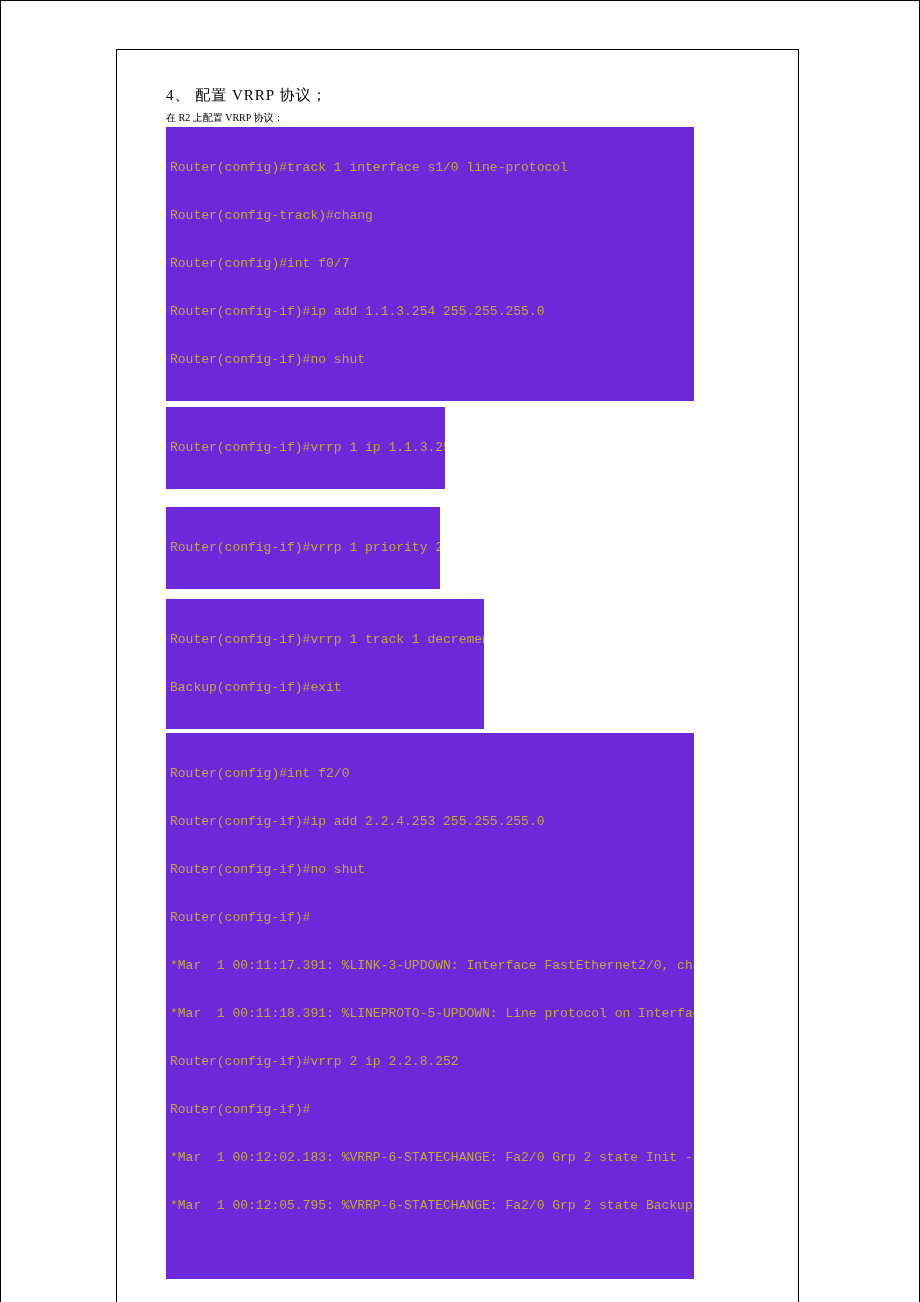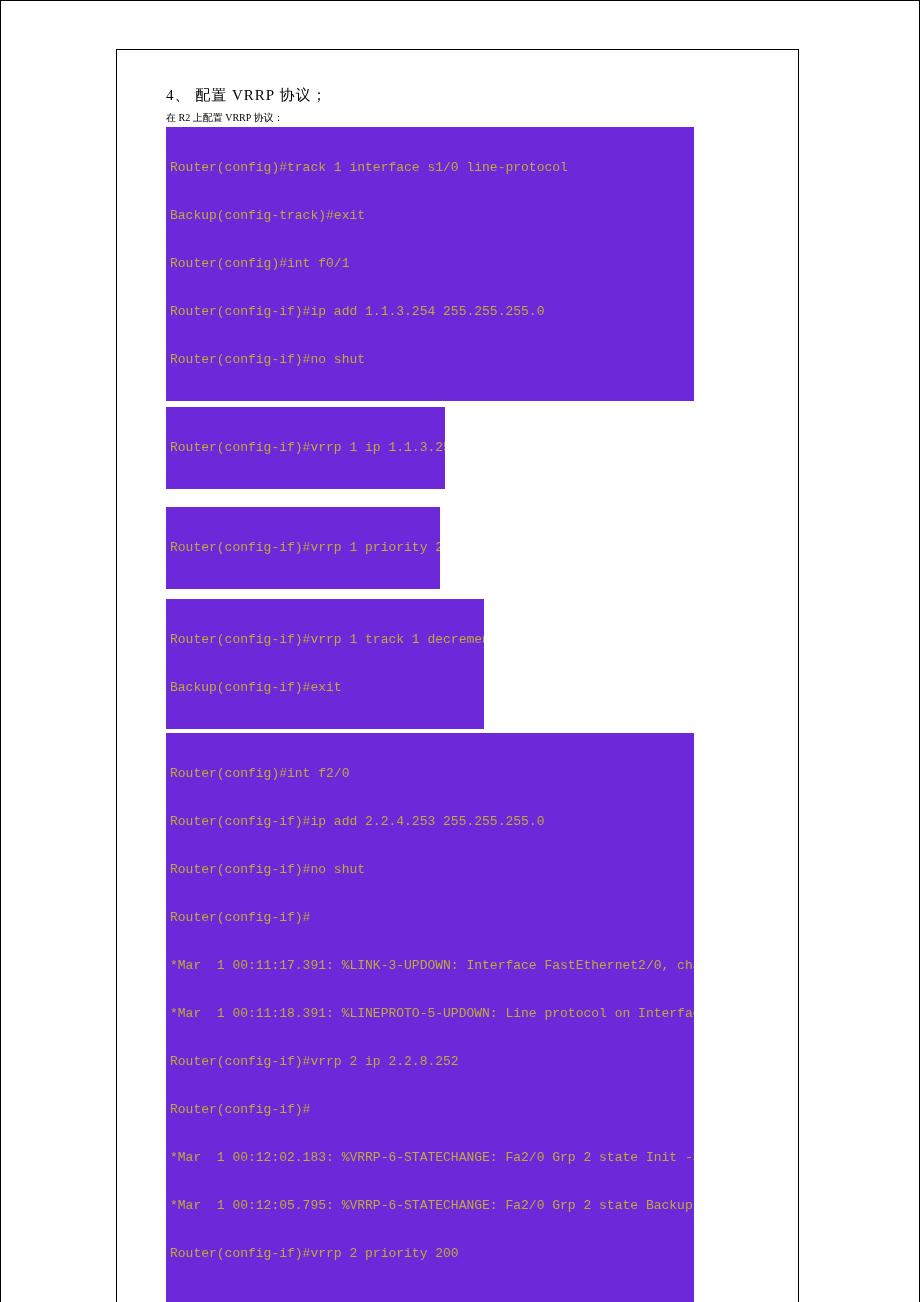--- a/index.html
+++ b/index.html
@@ -63,22 +63,22 @@
 
 <div class="page">
   <div class="inner-border"></div>
   <div class="content">
 
     <div class="heading">4、    配置 VRRP 协议；</div>
     <div class="subhead">在 R2 上配置 VRRP 协议：</div>
 
     <div class="term w520">
       <span class="line">Router(config)#track 1 interface s1/0 line-protocol</span>
-      <span class="line">Backup(config-track)#exit</span>
-      <span class="line">Router(config)#int f0/1</span>
+      <span class="line">Router(config-track)#chang</span>
+      <span class="line">Router(config)#int f0/7</span>
       <span class="line">Router(config-if)#ip add 1.1.3.254 255.255.255.0</span>
       <span class="line">Router(config-if)#no shut</span>
     </div>
 
     <div class="term w400" style="width:275px;margin-top:6px;">
       <span class="line">Router(config-if)#vrrp 1 ip 1.1.3.252</span>
     </div>
 
     <div class="term w400" style="width:270px;margin-top:18px;">
       <span class="line">Router(config-if)#vrrp 1 priority 250</span>
@@ -93,19 +93,18 @@
       <span class="line">Router(config)#int f2/0</span>
       <span class="line">Router(config-if)#ip add 2.2.4.253 255.255.255.0</span>
       <span class="line">Router(config-if)#no shut</span>
       <span class="line">Router(config-if)#</span>
       <span class="line">*Mar  1 00:11:17.391: %LINK-3-UPDOWN: Interface FastEthernet2/0, chang</span>
       <span class="line">*Mar  1 00:11:18.391: %LINEPROTO-5-UPDOWN: Line protocol on Interface</span>
       <span class="line">Router(config-if)#vrrp 2 ip 2.2.8.252</span>
       <span class="line">Router(config-if)#</span>
       <span class="line">*Mar  1 00:12:02.183: %VRRP-6-STATECHANGE: Fa2/0 Grp 2 state Init -&gt; B</span>
       <span class="line">*Mar  1 00:12:05.795: %VRRP-6-STATECHANGE: Fa2/0 Grp 2 state Backup -&gt;</span>
-      <span class="line">Router(config-if)#vrrp 2 priority 200</span>
       
       
     </div>
 
   </div>
 </div>
 
 </body></html>

